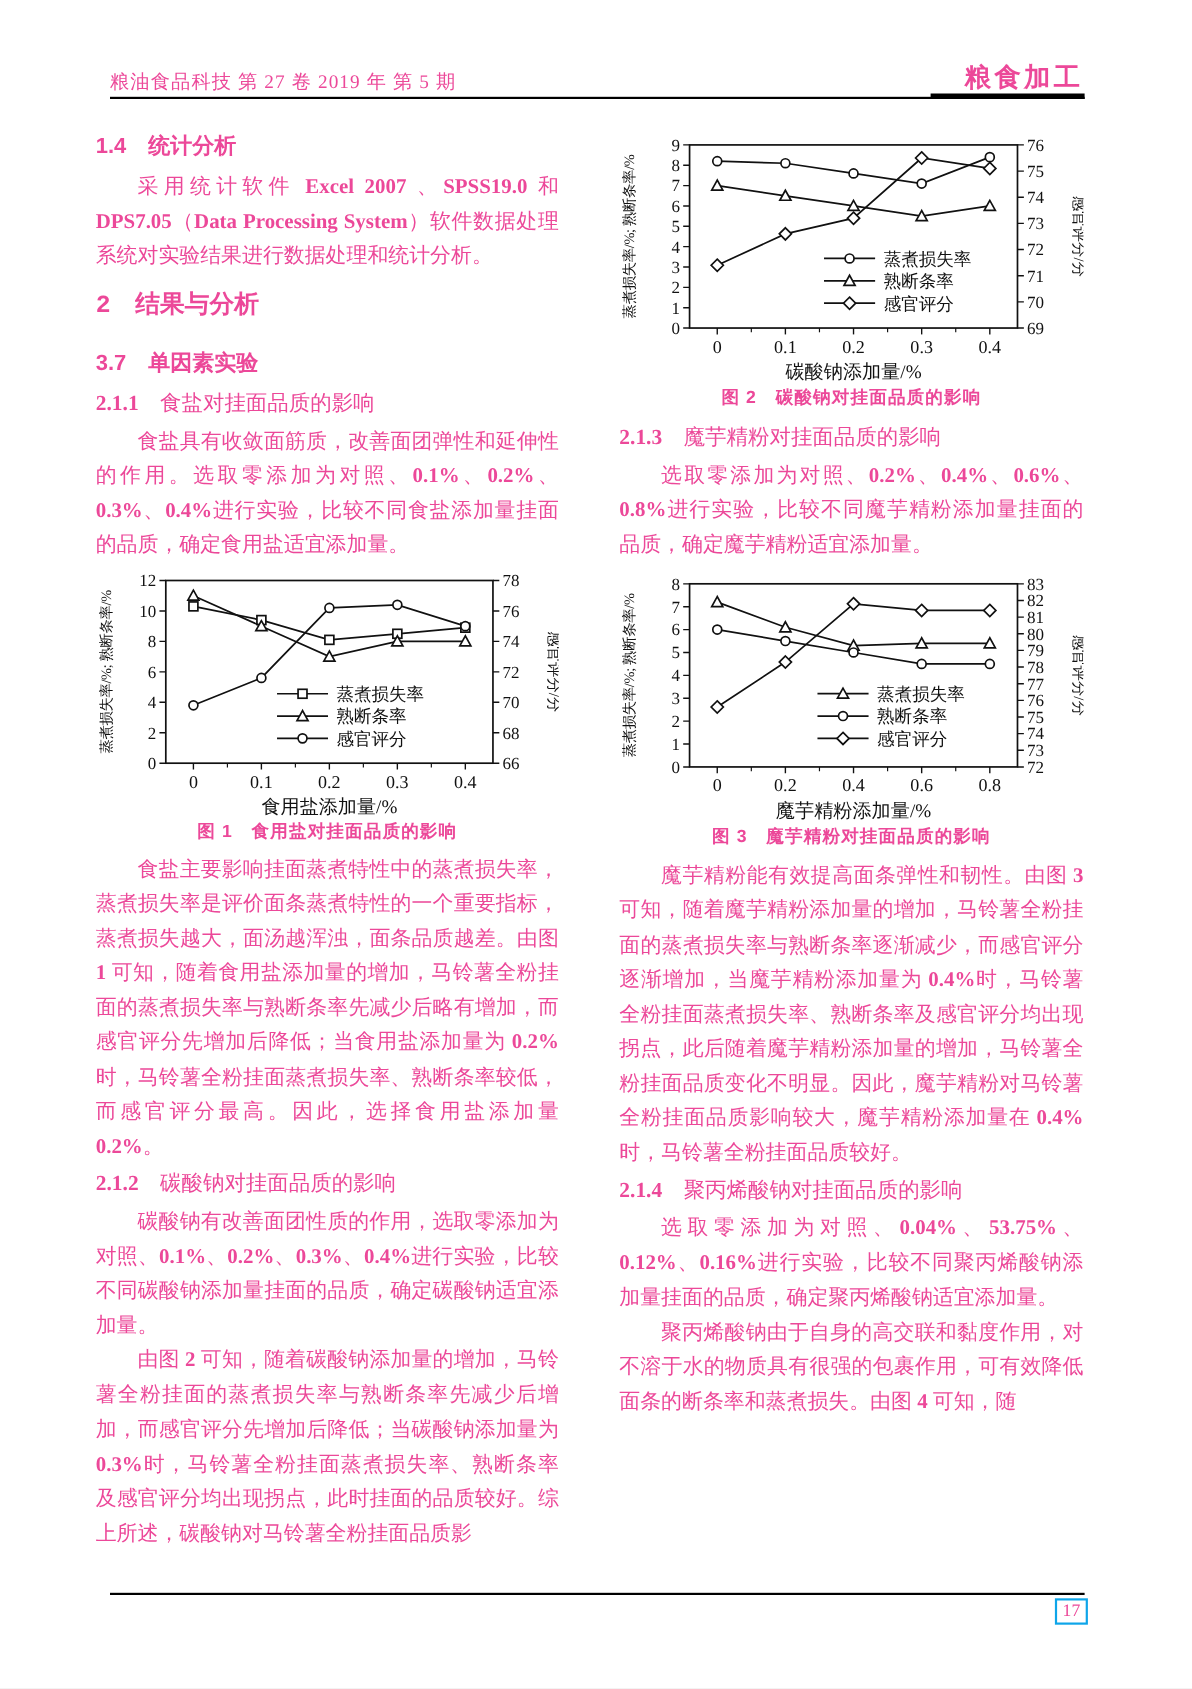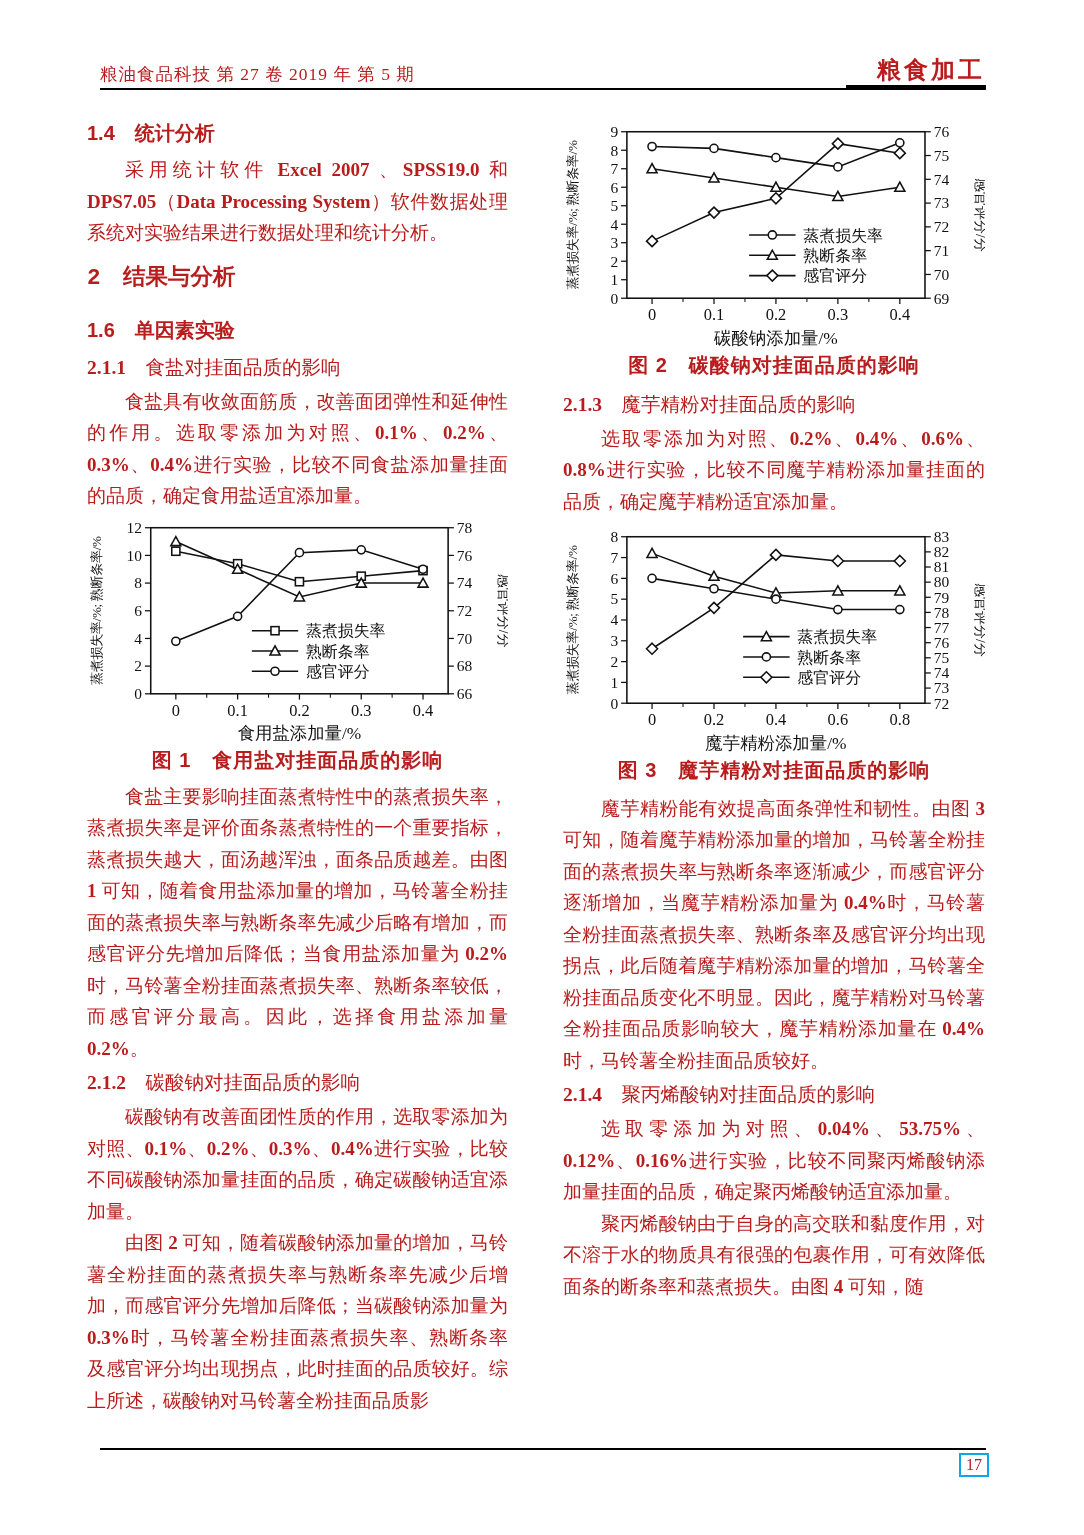--- a/index.html
+++ b/index.html
@@ -1,19 +1,19 @@
 <!DOCTYPE html>
 <html><head>
 <meta charset="utf-8">
 <style>
   * { margin:0; padding:0; box-sizing:border-box; }
   html,body { background:#e9e9e9; }
   .page {
     position:relative; width:1084px; height:1535px; margin:0 auto;
-    background:#ffffff; color:#b91c1c;
+    background:#ffffff; color:#ec4899;
     font-family:"Liberation Serif", serif; overflow:hidden;
   }
   .hdr-left { position:absolute; left:100px; top:62px; font-size:17.5px; letter-spacing:1px; }
   .hdr-right { position:absolute; right:99px; top:54px; font-family:"Liberation Sans",sans-serif;
                font-weight:bold; font-size:24px; letter-spacing:3px; }
   .hdr-rule { position:absolute; left:100px; top:88px; width:886px; height:2px; background:#000; }
   .hdr-rule-thick { position:absolute; right:98px; top:85px; width:140px; height:5px; background:#000; }
 
   .col { position:absolute; top:112px; font-size:19px; line-height:31.5px; text-align:justify; }
   .col-left  { left:87px; width:421px; }
@@ -24,21 +24,21 @@
 
   .h-big  { font-family:Liberation Mono, monospace; font-weight:bold; font-size:22.5px;
             margin:14px 0 23px; line-height:1.35; text-indent:0; }
   .h-mid  { font-family:"Liberation Sans",sans-serif; font-weight:bold; font-size:20px;
             margin:7px 0 6px; line-height:1.45; text-indent:0; }
   .h-small{ font-size:19.5px; margin:2px 0 2px; line-height:33px; text-indent:0; }
 
   .figure { margin:8px 0 2px; text-align:center; }
   .figure svg { display:block; width:100%; height:auto; font-family:"Liberation Serif",serif; }
   .col-right .figure { margin:12px 0 8px; }
-  .caption { font-family:"Liberation Sans",sans-serif; font-weight:bold; font-size:20px;
+  .caption { font-family:"Liberation Sans",sans-serif; font-weight:bold; font-size:16px;
              line-height:1.5; margin:1px 0 6px; text-align:center; text-indent:0; letter-spacing:1px; }
 
   .ftr-rule { position:absolute; left:100px; top:1448px; width:886px; height:2px; background:#000; }
   .pagenum  { position:absolute; left:959px; top:1453px; border:2px solid #0ea5e9;
               padding:0 5px; font-size:16px; line-height:20px; background:#fff; }
   svg text { fill:#111; }
   b { font-weight:bold; }
 </style>
 </head>
 <body>
@@ -47,21 +47,21 @@
 
   <div class="hdr-left">粮油食品科技 第 27 卷 2019 年 第 5 期</div>
   <div class="hdr-right">粮食加工</div>
   <div class="hdr-rule"></div>
   <div class="hdr-rule-thick"></div>
 
   <div class="col col-left">
     <div class="h-mid"><b>1.4</b>　统计分析</div>
     <p class="body">采用统计软件 <b>Excel 2007</b> 、<b>SPSS19.0</b> 和 <b>DPS7.05</b>（<b>Data Processing System</b>）软件数据处理系统对实验结果进行数据处理和统计分析。</p>
     <div class="h-big"><b>2</b>　结果与分析</div>
-    <div class="h-mid"><b>1.6</b>　单因素实验</div>
+    <div class="h-mid"><b>3.7</b>　单因素实验</div>
     <div class="h-small"><b>2.1.1</b>　食盐对挂面品质的影响</div>
     <p class="body">食盐具有收敛面筋质，改善面团弹性和延伸性的作用。选取零添加为对照、<b>0.1%</b>、<b>0.2%</b>、<b>0.3%</b>、<b>0.4%</b>进行实验，比较不同食盐添加量挂面的品质，确定食用盐适宜添加量。</p>
 
     <div class="figure">
       <svg viewBox="0 0 436 232">
           <g>
             <rect x="66" y="8" width="308" height="172" fill="none" stroke="#111" stroke-width="1.6"></rect>
             <line x1="60" y1="180" x2="66" y2="180" stroke="#111" stroke-width="1.3"></line>
             <text x="57" y="185.5" font-size="16" text-anchor="end">0</text>
             <line x1="60" y1="151.33333333333334" x2="66" y2="151.33333333333334" stroke="#111" stroke-width="1.3"></line>

